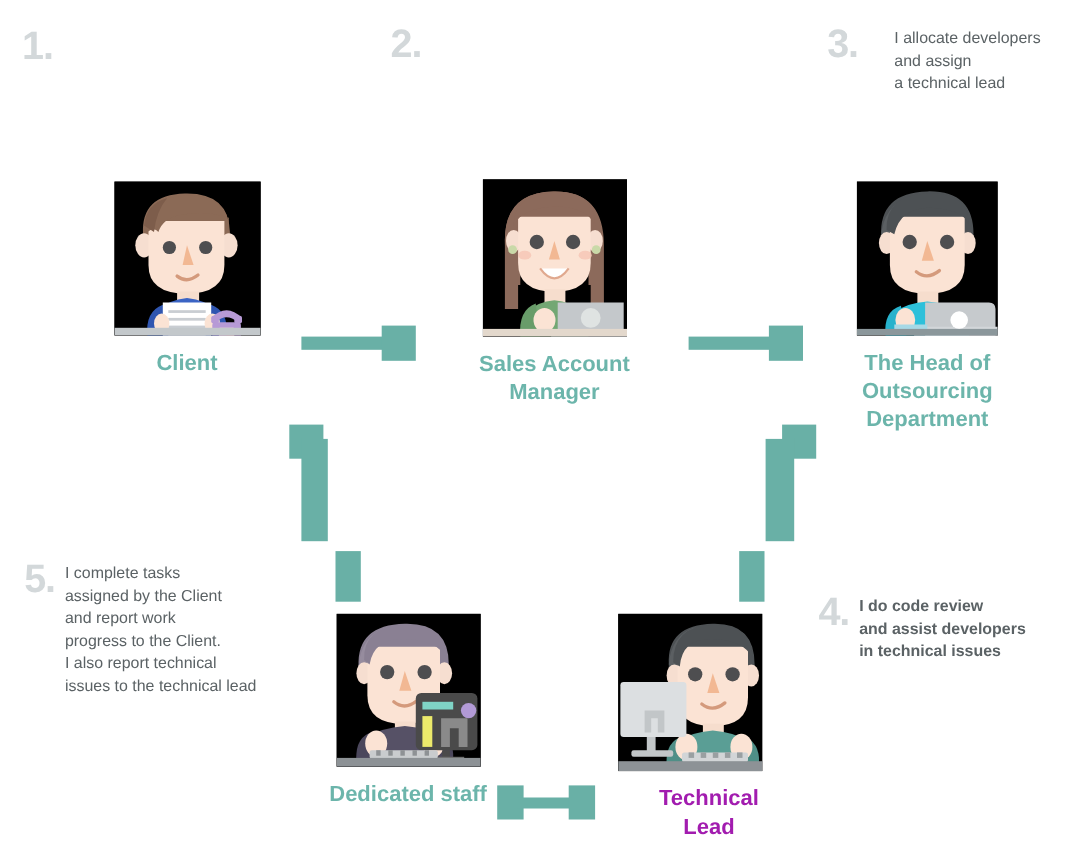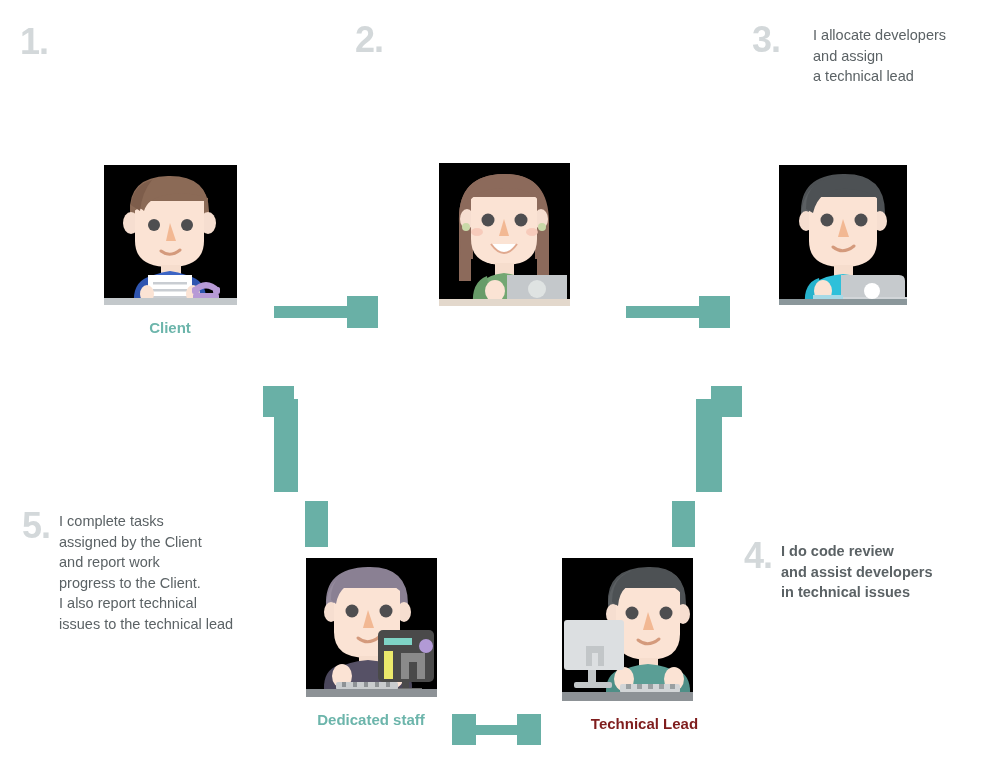--- a/index.html
+++ b/index.html
@@ -52,21 +52,21 @@
     position: absolute;
     text-align: center;
   }
   .person-art {
     display: block;
     margin: 0 auto;
     background: #000;
   }
   .person-label {
     margin-top: 13px;
-    font-size: 15px;
+    font-size: 20px;
     font-weight: 700;
     color: #6cb5ab;
     line-height: 1.28;
     white-space: pre-line;
   }
 
   
   .conn { position: absolute; }
   .bar  { position: absolute; background: #69b0a6; }
 </style>
@@ -190,20 +190,22 @@
       <path d="M34 143 q-2 -24 14 -30 l4 30 Z" fill="#689c69"></path>
 
       <ellipse cx="56" cy="128" rx="10" ry="11" fill="#fbe3d4"></ellipse>
 
       <path d="M68 112 h60 v28 h-60 Z" fill="#c4c8cb"></path>
       <path d="M62 140 h72 v5 h-72 Z" fill="#b2b6b9"></path>
       <circle cx="98" cy="126" r="9" fill="#dfe3e2"></circle>
 
       <rect x="0" y="136" width="131" height="7" fill="#e3d8cc"></rect>
     </svg>
+    <div class="person-label" style="color: rgb(108, 181, 171);">Sales Account
+Manager</div>
   </div>
 
   <div class="person" style="left:757px; top:165px; width:172px;">
     <svg class="person-art" width="128" height="140" viewBox="0 0 128 140">
       <rect x="0" y="0" width="128" height="140" fill="#000000"></rect>
 
       <path d="M22 50 Q20 10 64 9 Q106 8 106 48 L106 60 L22 62 Z" fill="#4d5154"></path>
       <path d="M22 50 Q24 22 48 14 Q34 26 30 54 Z" fill="#5b5f62"></path>
 
       <ellipse cx="27" cy="56" rx="7" ry="10" fill="#f6ded0"></ellipse>
@@ -228,20 +230,23 @@
       <ellipse cx="44" cy="126" rx="9" ry="11" fill="#fbe3d4"></ellipse>
 
       <path d="M62 110 h58 q6 0 6 6 v26 h-64 Z" fill="#c6cacd"></path>
       <path d="M52 132 h76 v10 h-76 Z" fill="#d2d6d9"></path>
       <circle cx="93" cy="126" r="8" fill="#ffffff"></circle>
 
       <rect x="34" y="130" width="30" height="5" fill="#a7d9e6"></rect>
 
       <rect x="0" y="134" width="128" height="6" fill="#8b979b"></rect>
     </svg>
+    <div class="person-label" style="color: rgb(108, 181, 171);">The Head of
+Outsourcing
+Department</div>
   </div>
 
   <div class="person" style="left:285px; top:558px; width:172px;">
     <svg class="person-art" width="131" height="139" viewBox="0 0 131 139">
       <rect x="0" y="0" width="131" height="139" fill="#000000"></rect>
 
       <path d="M20 48 Q18 10 62 9 Q102 8 102 46 L102 58 L20 60 Z" fill="#8a8093"></path>
       <path d="M20 48 Q22 20 46 12 Q32 24 28 52 Z" fill="#968c9e"></path>
 
       <ellipse cx="25" cy="54" rx="7" ry="10" fill="#f6ded0"></ellipse>
@@ -328,21 +333,21 @@
       <g fill="#9aa0a2">
         <rect x="64" y="126" width="5" height="5"></rect>
         <rect x="75" y="126" width="5" height="5"></rect>
         <rect x="86" y="126" width="5" height="5"></rect>
         <rect x="97" y="126" width="5" height="5"></rect>
         <rect x="108" y="126" width="5" height="5"></rect>
       </g>
 
       <rect x="0" y="134" width="131" height="9" fill="#8d9296"></rect>
     </svg>
-    <div class="person-label" style="color: #7f1d1d; margin-left: 35px;">Technical Lead</div>
+    <div class="person-label" style="color: #a21caf; margin-left: 35px;">Technical Lead</div>
   </div>
 
   <div class="conn" style="left:274px; top:296px; width:104px; height:32px;">
     <div class="bar" style="left: 0px; top: 10px; width: 86px; height: 12px; background: rgb(105, 176, 166);"></div>
     <div class="bar" style="left: 73px; top: 0px; width: 31px; height: 32px; background: rgb(105, 176, 166);"></div>
   </div>
 
   <div class="conn" style="left:626px; top:296px; width:104px; height:32px;">
     <div class="bar" style="left: 0px; top: 10px; width: 86px; height: 12px; background: rgb(105, 176, 166);"></div>
     <div class="bar" style="left: 73px; top: 0px; width: 31px; height: 32px; background: rgb(105, 176, 166);"></div>

